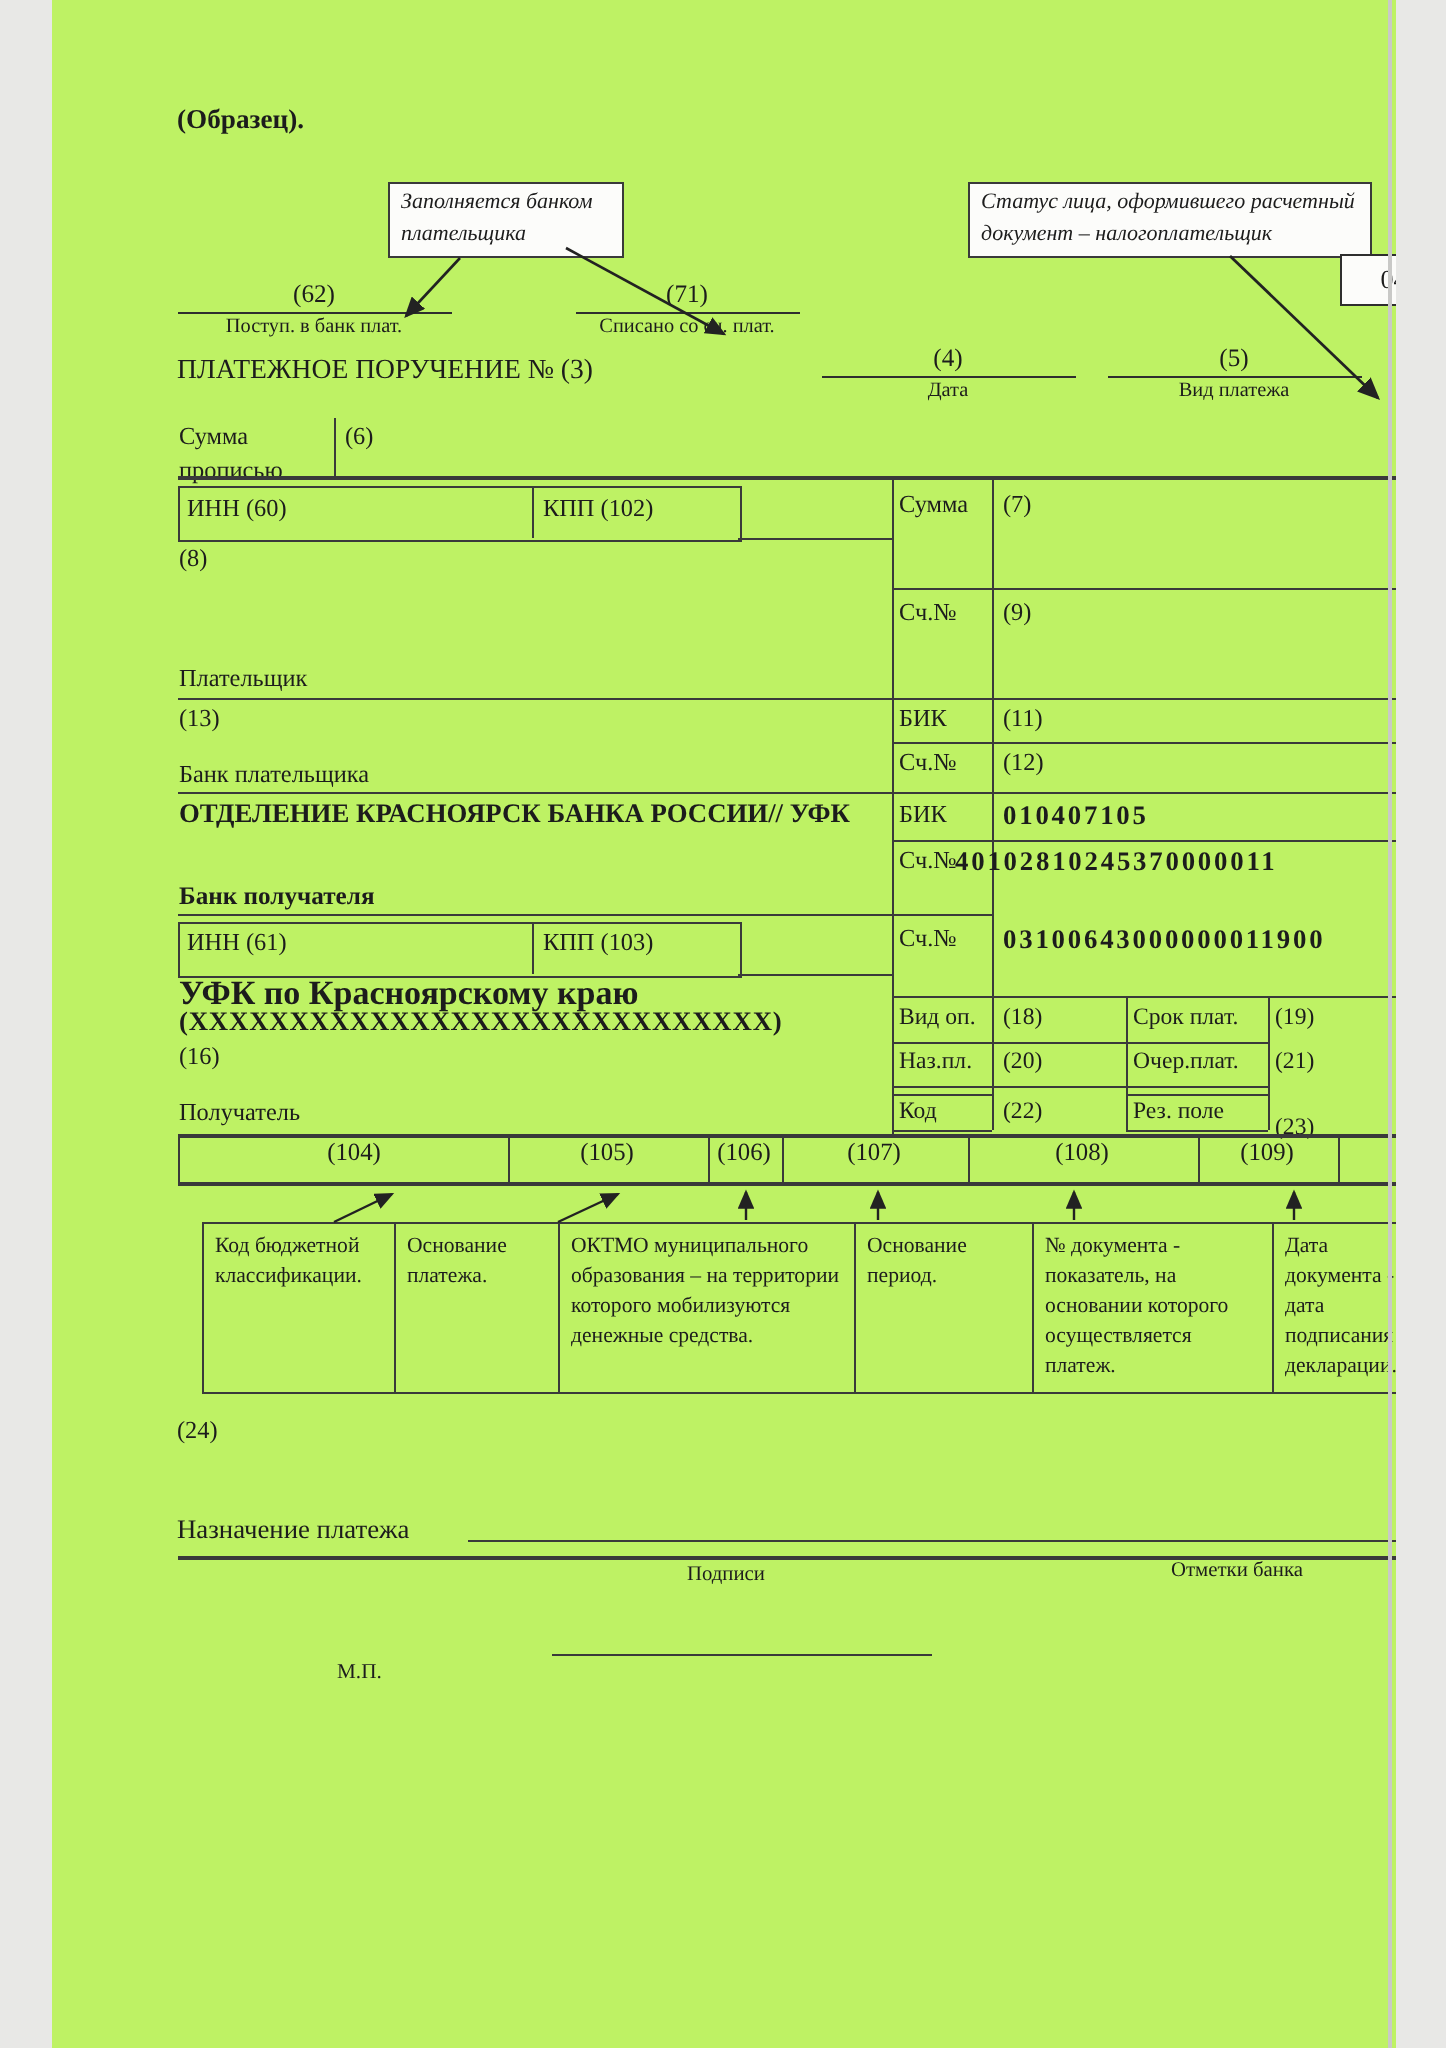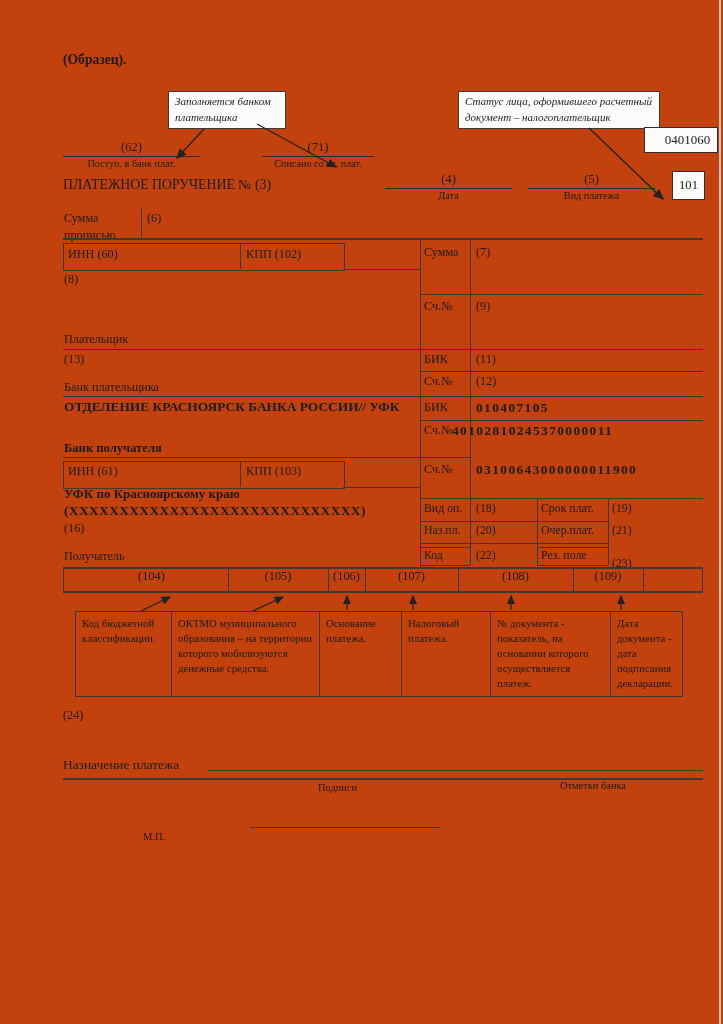--- a/index.html
+++ b/index.html
@@ -1,18 +1,18 @@
 <!DOCTYPE html>
 <html><head>
 <meta charset="utf-8">
 <style>
   html,body{margin:0;padding:0;background:#e8e8e6;}
   .page{
-    position:relative;width:723px;height:1024px;margin:0 auto;
-    background:#c2410c;overflow:hidden;
+    position:relative;width:672px;height:1024px;margin:0 auto;
+    background:#bef264;overflow:hidden;
     font-family:"Liberation Serif","DejaVu Serif",serif;color:#1c1c1c;
   }
   .t{position:absolute;font-size:12.2px;line-height:1.15;white-space:nowrap;}
   .b{font-weight:bold;}
   .big{font-size:13.6px;}
   .val{font-size:13.4px;font-weight:bold;letter-spacing:1.4px;text-align:right;}
   .small{font-size:10.4px;}
   .hl{position:absolute;background:#3a3a3a;height:1px;}
   .vl{position:absolute;background:#3a3a3a;width:1px;}
   .callout{
@@ -113,21 +113,21 @@
   <div class="hl" style="left:63px;top:457px;width:407px;height:1.4px;"></div>
 
   <div class="cellbox" style="left:63px;top:461px;width:280px;height:26px;"></div>
   <div class="vl" style="left:240px;top:461px;height:26px;"></div>
   <div class="t" style="left:68px;top:464px;">ИНН (61)</div>
   <div class="t" style="left:246px;top:464px;">КПП (103)</div>
   <div class="hl" style="left:343px;top:487px;width:77px;"></div>
   <div class="t" style="left:424px;top:462px;">Сч.№</div>
   <div class="t val" style="left:476px;top:462px;">03100643000000011900</div>
 
-  <div class="t b" style="left:64px;top:487px;font-size:13px;">УФК по Красноярскому краю</div>
+  <div class="t b" style="left:64px;top:487px;font-size:17px;">УФК по Красноярскому краю</div>
   <div class="t b" style="left:64px;top:503px;font-size:13.4px;letter-spacing:0.4px;">(XXXXXXXXXXXXXXXXXXXXXXXXXXXXX)</div>
   <div class="t" style="left:64px;top:521px;">(16)</div>
   <div class="t" style="left:64px;top:549px;">Получатель</div>
 
   <div class="hl" style="left:420px;top:498px;width:283px;"></div>
   <div class="hl" style="left:420px;top:521px;width:188px;"></div>
   <div class="hl" style="left:420px;top:543px;width:188px;"></div>
   <div class="hl" style="left:420px;top:547px;width:50px;"></div>
   <div class="hl" style="left:537px;top:547px;width:71px;"></div>
   <div class="hl" style="left:420px;top:565px;width:50px;"></div>
@@ -159,23 +159,23 @@
   <div class="vl" style="left:702px;top:567px;height:24px;"></div>
   <div class="strip-cell" style="left:75px;width:153px;">(104)</div>
   <div class="strip-cell" style="left:228px;width:100px;">(105)</div>
   <div class="strip-cell" style="left:328px;width:37px;">(106)</div>
   <div class="strip-cell" style="left:365px;width:93px;">(107)</div>
   <div class="strip-cell" style="left:458px;width:115px;">(108)</div>
   <div class="strip-cell" style="left:573px;width:70px;">(109)</div>
 
   <div class="notes">
     <div class="note" style="width:97px;">Код бюджетной классификации.</div>
+    <div class="note" style="width:83px;">Основание платежа.</div>
     <div class="note" style="width:149px;">ОКТМО муниципального образования – на территории которого мобилизуются денежные средства.</div>
-    <div class="note" style="width:83px;">Основание платежа.</div>
-    <div class="note" style="width:90px;">Налоговый платежа.</div>
+    <div class="note" style="width:90px;">Основание период.</div>
     <div class="note" style="width:121px;">№ документа - показатель, на основании которого осуществляется платеж.</div>
     <div class="note" style="width:73px;">Дата документа - дата подписания декларации.</div>
   </div>
 
   <div class="t" style="left:63px;top:708px;">(24)</div>
 
   <div class="t" style="left:63px;top:757px;font-size:13.4px;">Назначение платежа</div>
   <div class="hl" style="left:208px;top:770px;width:495px;height:1.4px;"></div>
   <div class="hl" style="left:63px;top:778px;width:640px;height:1.6px;"></div>
 

